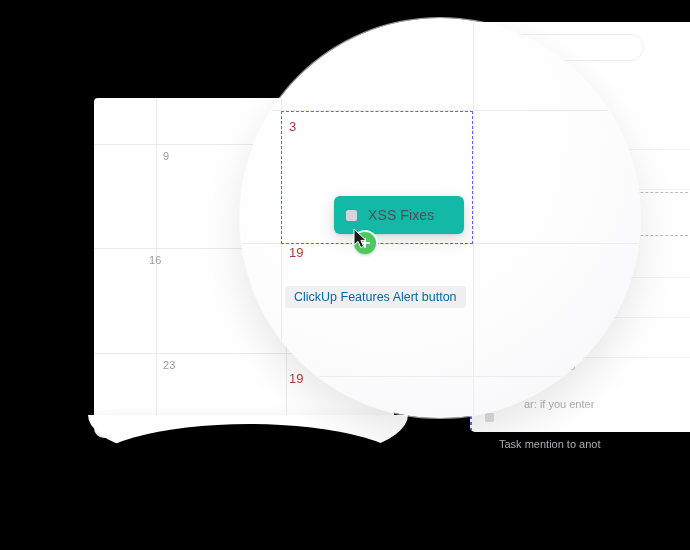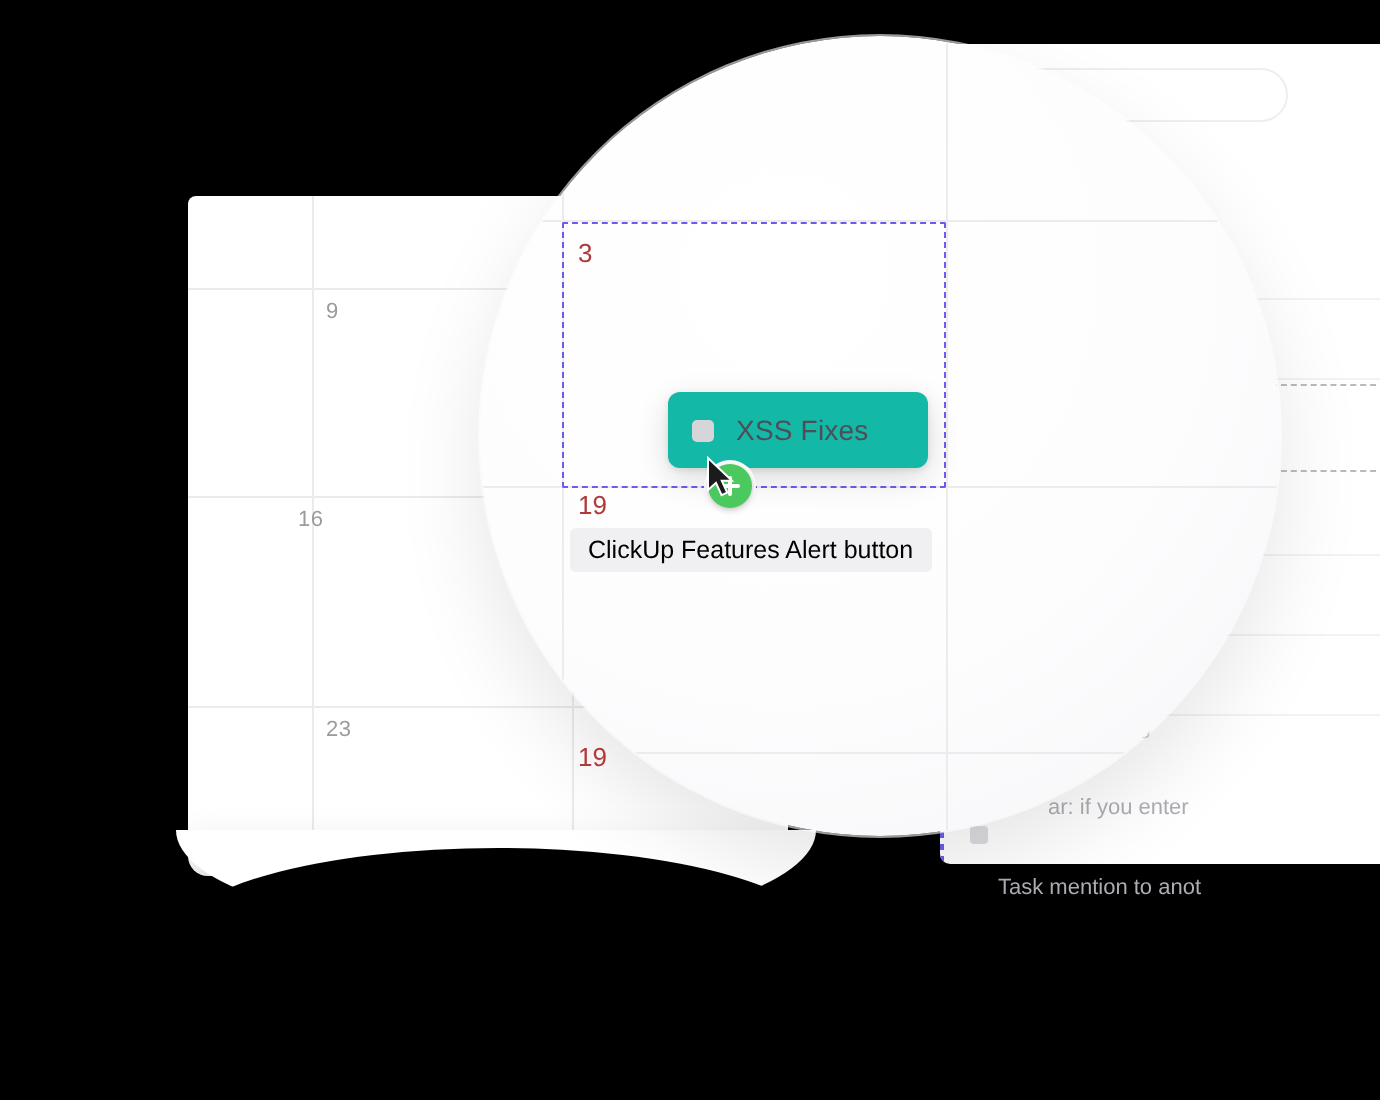--- a/index.html
+++ b/index.html
@@ -229,29 +229,29 @@
   }
   .drag-card .lbl {
     font-size: 14px;
     color: #4e4e58;
     letter-spacing: 0.1px;
   }
 
   
   .day-chip {
     position: absolute;
-    left: 285px; top: 264px;
+    left: 285px; top: 286px;
     height: 22px;
     background: #f0f0f2;
     border-radius: 3px;
     display: flex;
     align-items: center;
     padding: 0 9px;
     font-size: 12.5px;
-    color: #000000;
+    color: #0369a1;
     white-space: nowrap;
   }
 
   
   .cursor {
     position: absolute;
     left: 353px; top: 228px;
     width: 0; height: 0;
     z-index: 40;
   }

